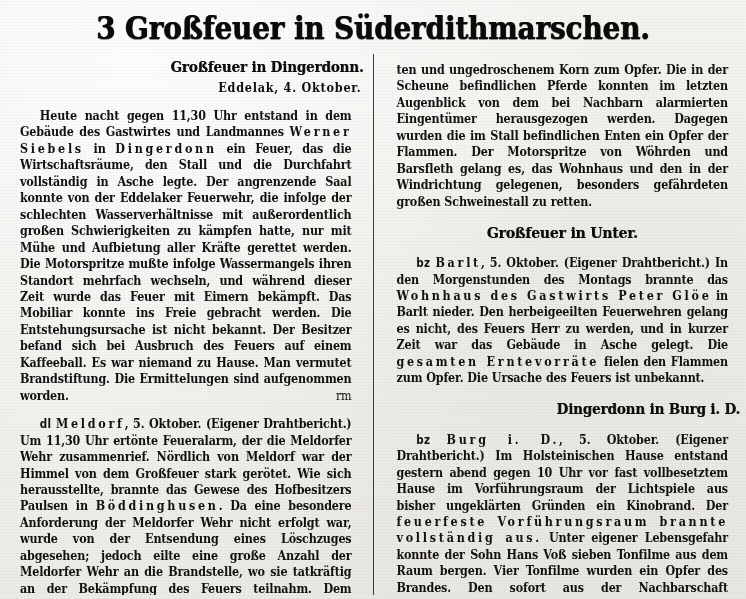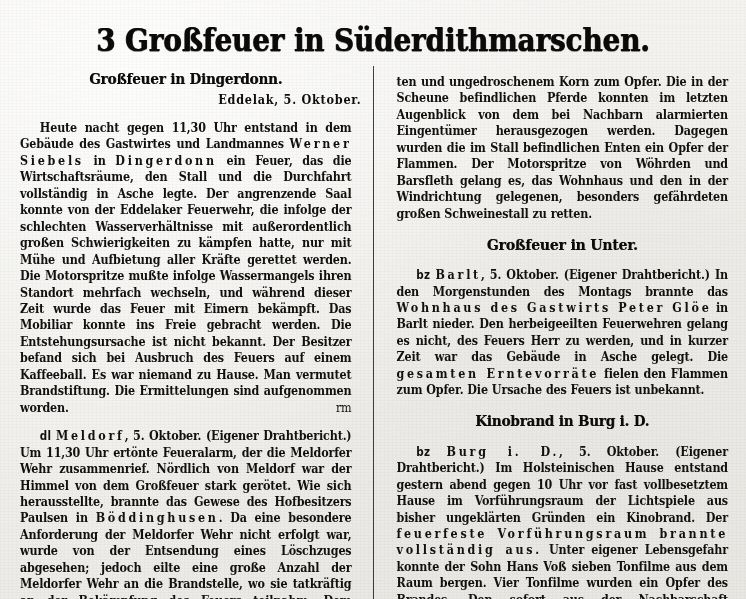--- a/index.html
+++ b/index.html
@@ -20,21 +20,21 @@
   
   .sheet {
     position: relative;
     width: 746px;
     height: 599px;
     box-sizing: border-box;
     background:
       radial-gradient(ellipse at 18% 12%, rgba(255,255,255,0.85) 0%, rgba(255,255,255,0) 55%),
       radial-gradient(ellipse at 82% 78%, rgba(226,224,219,0.55) 0%, rgba(226,224,219,0) 60%),
       linear-gradient(178deg, #f5f4f1 0%, #efeeea 42%, #f1efec 72%, #eceae6 100%);
-    padding: 16px 4px;
+    padding: 4px 4px;
   }
   
   .sheet::after {
     content: "";
     position: absolute;
     inset: 0;
     pointer-events: none;
     background-image:
       repeating-linear-gradient(0deg, rgba(120,115,108,0.040) 0px, rgba(120,115,108,0.040) 1px, rgba(0,0,0,0) 1px, rgba(0,0,0,0) 3px),
       repeating-linear-gradient(90deg, rgba(120,115,108,0.030) 0px, rgba(120,115,108,0.030) 1px, rgba(0,0,0,0) 1px, rgba(0,0,0,0) 4px);
@@ -104,21 +104,21 @@
     font-family: "DejaVu Serif", "Liberation Serif", serif;
     font-weight: 700;
     font-size: 15.5px;
     line-height: 21px;
     letter-spacing: -0.01em;
     margin: 7px 0 1px 0;
     color: #0c0b0a;
     text-shadow: 0.45px 0 0 rgba(12,12,12,0.6);
     white-space: nowrap;
   }
-  .subhead.tight { font-size: 15px; }
+  .subhead.tight { font-size: 15px; text-align: right; }
 
   .dateline-right {
     text-align: right;
     font-weight: 700;
     font-size: 12.5px;
     line-height: 17px;
     letter-spacing: 0.06em;
     padding-right: 2px;
     margin-bottom: 1px;
   }
@@ -159,41 +159,41 @@
   <div class="masthead">
     <div class="masthead-title fraktur">3 Großfeuer in Süderdithmarschen.</div>
   </div>
 
   <div class="columns">
 
     <div class="col col-left">
       <div id="left-col-slot">
           <div>
             <div class="subhead fraktur tight">Großfeuer in Dingerdonn.</div>
-            <div class="dateline-right fraktur">Eddelak, 5. Oktober.</div>
+            <div class="dateline-right fraktur">Eddelak, 4. Oktober.</div>
             <p class="body fraktur indent"><span>Heute nacht gegen 11,30 Uhr entstand in dem Gebäude des Gastwirtes und Landmannes </span><span class="sp">Werner Siebels</span><span> in </span><span class="sp">Dingerdonn</span><span> ein Feuer, das die Wirtschaftsräume, den Stall und die Durchfahrt vollständig in Asche legte. Der angrenzende Saal konnte von der Eddelaker Feuerwehr, die infolge der schlechten Wasserverhältnisse mit außerordentlich großen Schwierigkeiten zu kämpfen hatte, nur mit Mühe und Aufbietung aller Kräfte gerettet werden. Die Motorspritze mußte infolge Wassermangels ihren Standort mehrfach wechseln, und während dieser Zeit wurde das Feuer mit Eimern bekämpft. Das Mobiliar konnte ins Freie gebracht werden. Die Entstehungsursache ist nicht bekannt. Der Besitzer befand sich bei Ausbruch des Feuers auf einem Kaffeeball. Es war niemand zu Hause. Man vermutet Brandstiftung. Die Ermittelungen sind aufgenommen worden.</span><span class="sig-inline">&nbsp;&nbsp;&nbsp;&nbsp;&nbsp;&nbsp;rm</span></p>
           </div>
           <div>
             <p class="body fraktur indent"><span class="initials">dl </span><span class="sp">Meldorf</span><span>, 5. Oktober.   (Eigener Drahtbericht.) Um 11,30 Uhr ertönte Feueralarm, der die Meldorfer Wehr zusammenrief. Nördlich von Meldorf war der Himmel von dem Großfeuer stark gerötet. Wie sich herausstellte, brannte das Gewese des Hofbesitzers Paulsen in </span><span class="sp">Böddinghusen</span><span>. Da eine besondere Anforderung der Meldorfer Wehr nicht erfolgt war, wurde von der Entsendung eines Löschzuges abgesehen; jedoch eilte eine große Anzahl der Meldorfer Wehr an die Brandstelle, wo sie tatkräftig an der Bekämpfung des Feuers teilnahm. Dem Brande, dessen Ursache zur Zeit noch unbekannt ist, fiel die </span></p>
           </div>
         </div>
     </div>
 
     <div class="rule"></div>
 
     <div class="col col-right">
       <div id="right-col-slot">
           <div>
             <p class="body fraktur cont"><span>ten und ungedroschenem Korn zum Opfer. Die in der Scheune befindlichen Pferde konnten im letzten Augenblick von dem bei Nachbarn alarmierten Eingentümer herausgezogen werden. Dagegen wurden die im Stall befindlichen Enten ein Opfer der Flammen. Der Motorspritze von Wöhrden und Barsfleth gelang es, das Wohnhaus und den in der Windrichtung gelegenen, besonders gefährdeten großen Schweinestall zu retten.</span></p>
           </div>
           <div>
             <div class="subhead fraktur">Großfeuer in Unter.</div>
             <p class="body fraktur indent"><span class="initials">bz </span><span class="sp">Barlt</span><span>, 5. Oktober.   (Eigener Drahtbericht.) In den Morgenstunden des Montags brannte das </span><span class="sp">Wohnhaus des Gastwirts Peter Glöe</span><span> in Barlt nieder. Den herbeigeeilten Feuerwehren gelang es nicht, des Feuers Herr zu werden, und in kurzer Zeit war das Gebäude in Asche gelegt. Die </span><span class="sp">gesamten Erntevorräte</span><span> fielen den Flammen zum Opfer. Die Ursache des Feuers ist unbekannt.</span></p>
           </div>
           <div>
-            <div class="subhead fraktur tight">Kinobrand in Burg i. D.</div>
+            <div class="subhead fraktur tight">Dingerdonn in Burg i. D.</div>
             <p class="body fraktur indent"><span class="initials">bz </span><span class="sp">Burg i. D.</span><span>, 5. Oktober.   (Eigener Drahtbericht.) Im Holsteinischen Hause entstand gestern abend gegen 10 Uhr vor fast vollbesetztem Hause im Vorführungsraum der Lichtspiele aus bisher ungeklärten Gründen ein Kinobrand. Der </span><span class="sp">feuerfeste Vorführungsraum brannte vollständig aus.</span><span> Unter eigener Lebensgefahr konnte der Sohn Hans Voß sieben Tonfilme aus dem Raum bergen. Vier Tonfilme wurden ein Opfer des Brandes. Den sofort aus der Nachbarschaft herbeigeeilten Minimax-Trupps gelang es, das Feuer zu löschen. Im ersten Augenblick bemächtigte sich des Publikums eine Panik, und es stürzte zu den Ausgängen. Einige beruhigende Worte unter Hinweis auf die Feuerfestigkeit des Vorführungsraumes ließen Ruhe eintreten. Die Vorführung wurde abgebrochen.</span></p>
           </div>
         </div>
     </div>
 
   </div>
 </div>
 
 </body></html>

